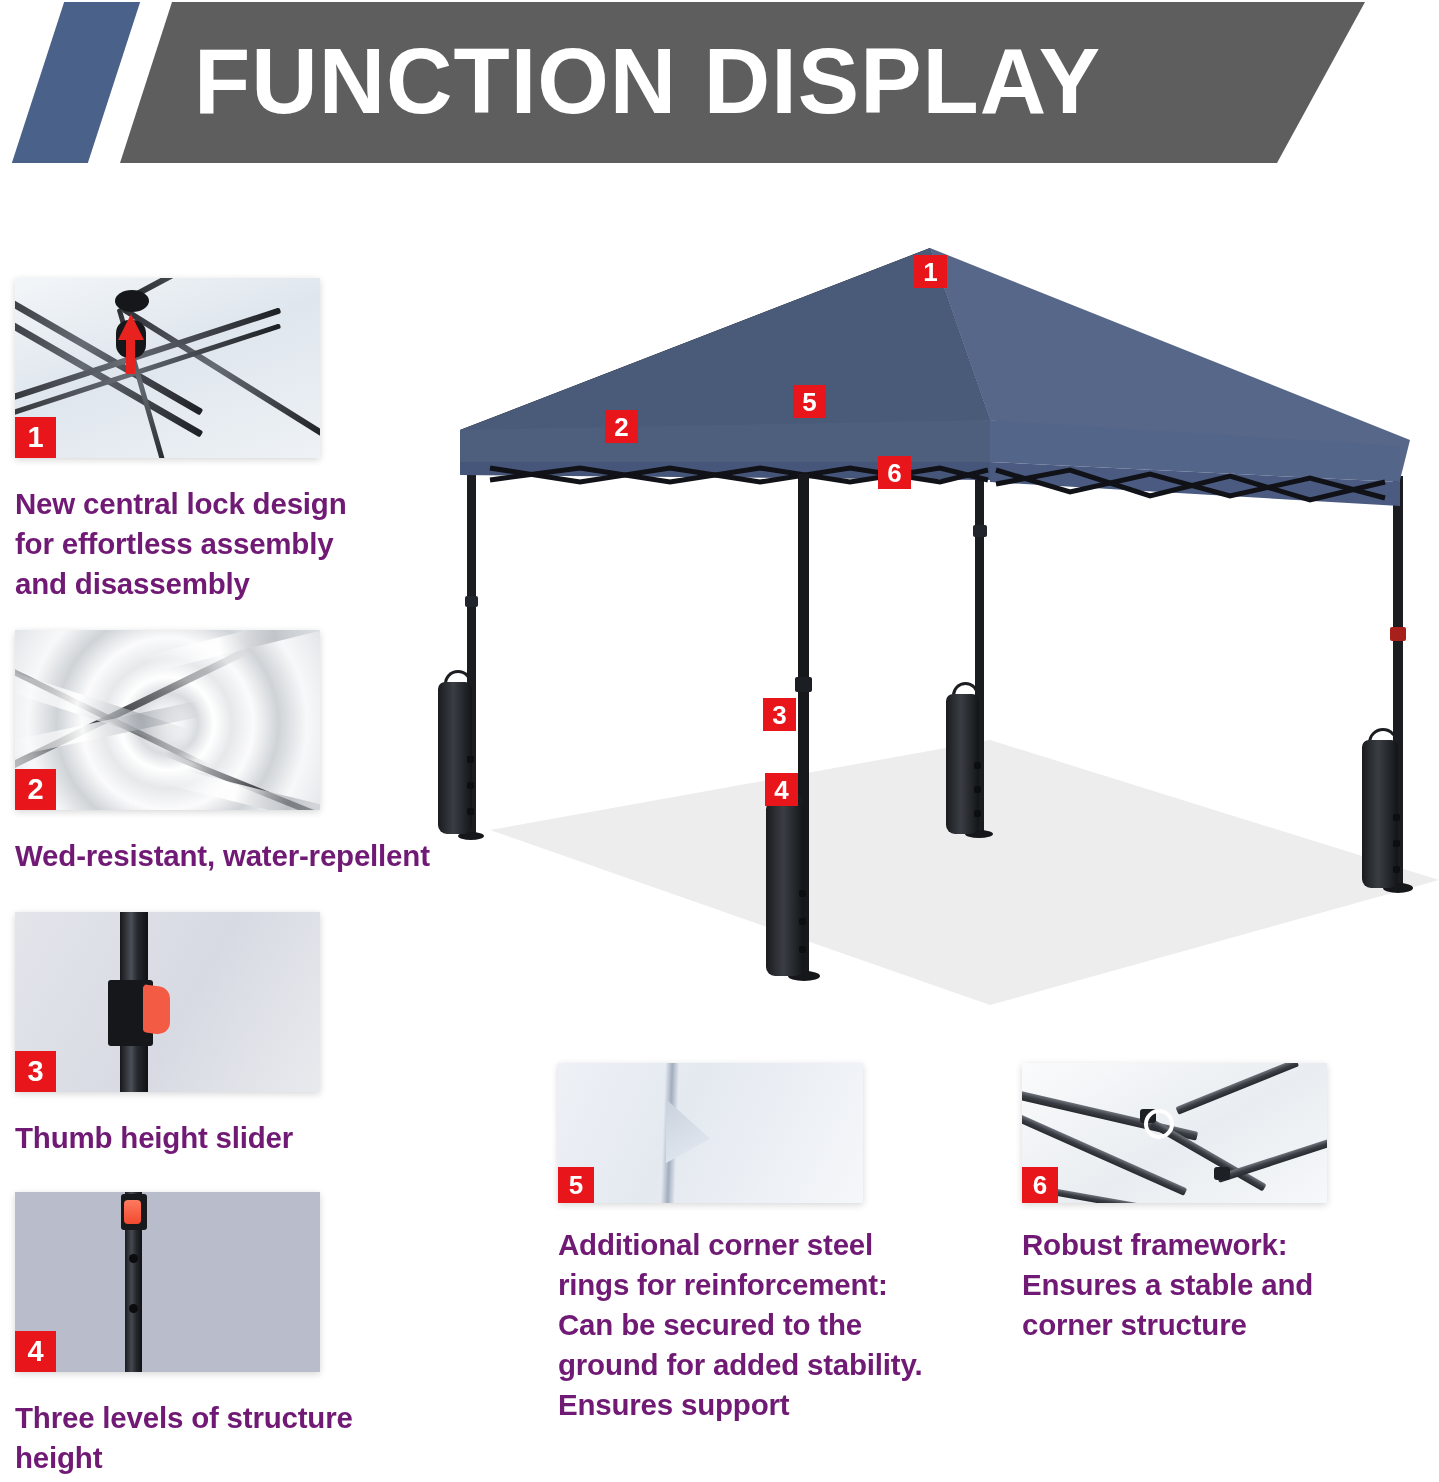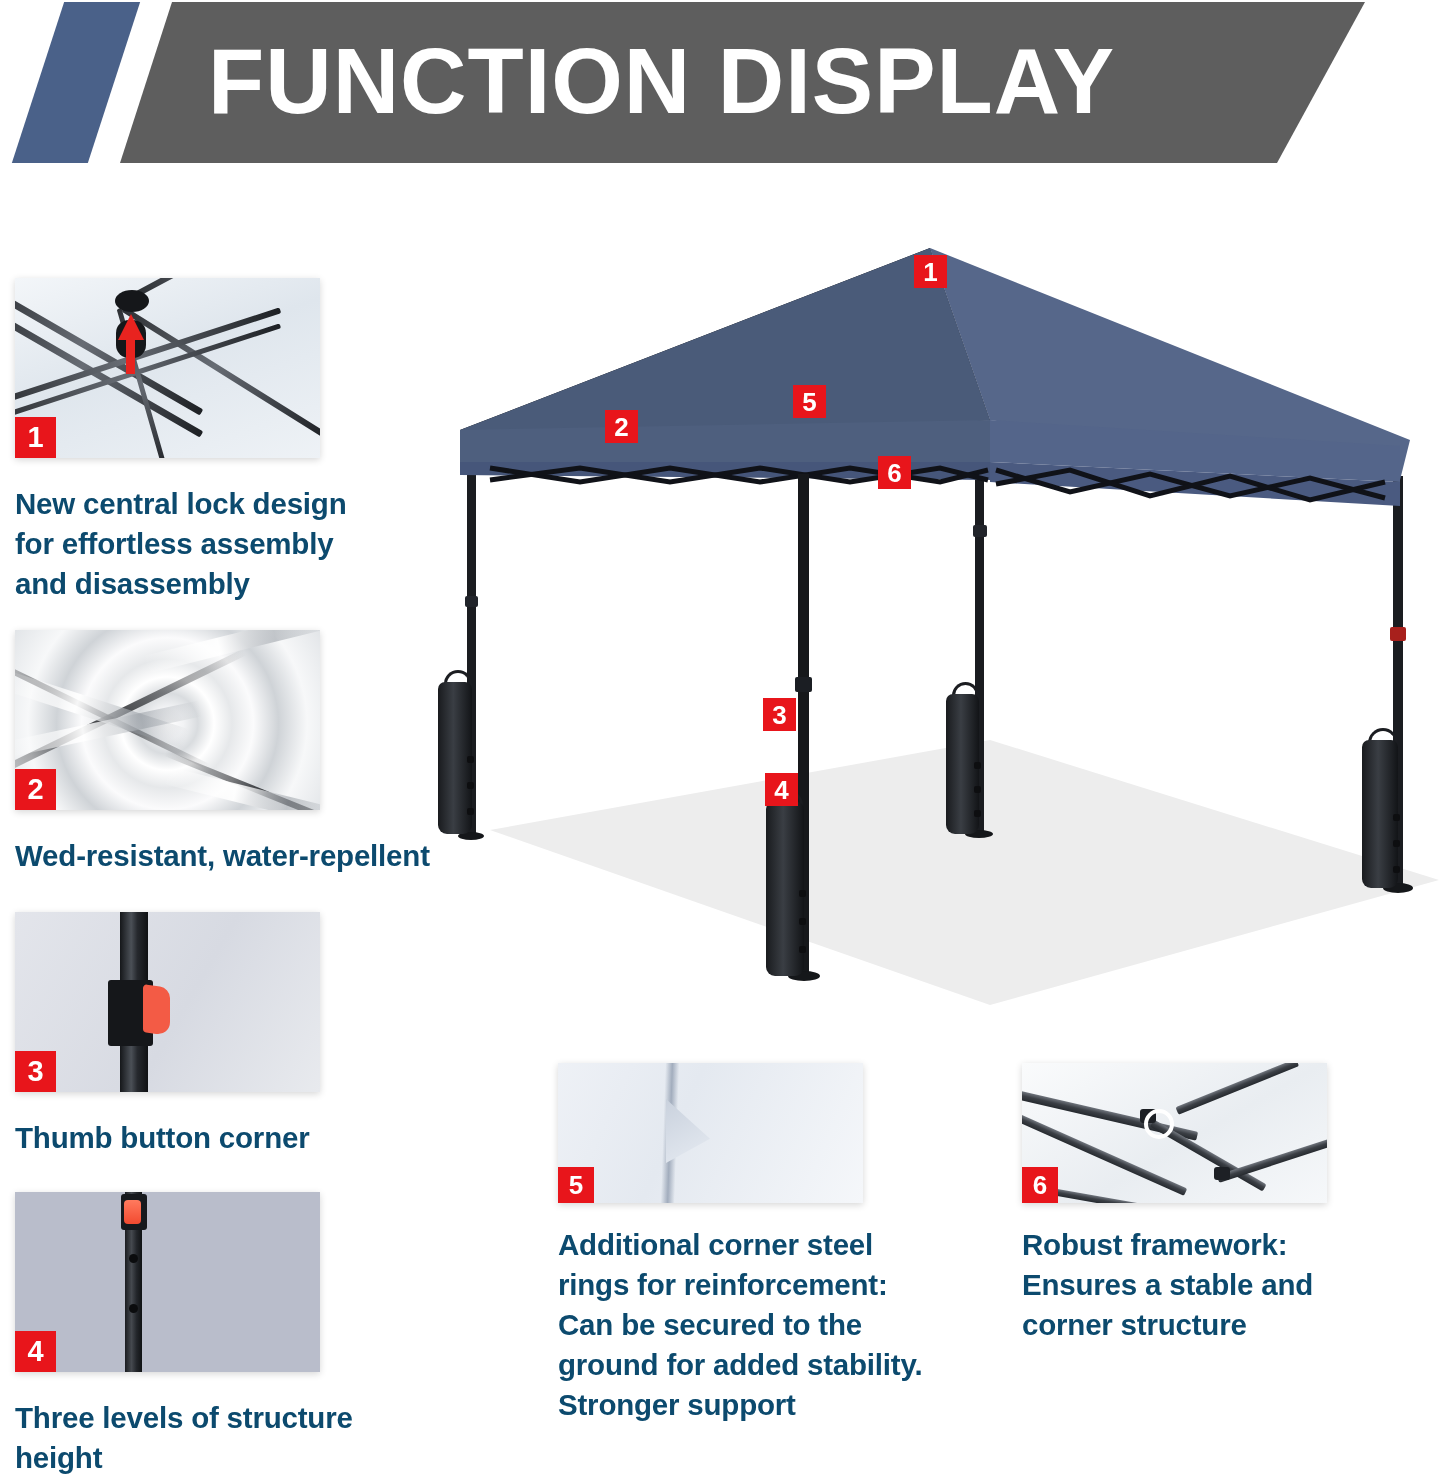--- a/index.html
+++ b/index.html
@@ -37,21 +37,21 @@
     position: absolute;
     left: 120px;
     top: 2px;
     width: 1245px;
     height: 161px;
     background: #5e5e5e;
     clip-path: polygon(52px 0, 100% 0, calc(100% - 88px) 100%, 0 100%);
   }
   .banner-title {
     position: absolute;
-    left: 208px;
+    left: 194px;
     top: 21px;
     width: 1100px;
     height: 120px;
     line-height: 120px;
     color: #ffffff;
     font-size: 92px;
     font-weight: bold;
     letter-spacing: 1px;
     white-space: nowrap;
     font-family: "Liberation Sans", sans-serif;
@@ -88,21 +88,21 @@
   
   .card {
     position: absolute;
   }
   .card-photo {
     position: relative;
     overflow: hidden;
     box-shadow: 0 2px 7px rgba(0,0,0,0.16);
   }
   .card-caption {
-    color: #0c4a6e;
+    color: #701a75;
     font-size: 29.5px;
     font-weight: bold;
     line-height: 1.36;
     letter-spacing: -0.2px;
   }
 
   
   .ph1 { background: linear-gradient(160deg,#f3f6f9 0%,#dfe6ed 45%,#eef2f6 100%); }
   .ph1 .rod {
     position: absolute;
@@ -291,42 +291,42 @@
   <div class="card-caption" style="margin-top:26px; width:430px; white-space:nowrap;">Wed-resistant, water-repellent</div>
 </div>
 
 <div class="card" style="left:15px; top:912px; width:320px;">
   <div class="card-photo ph3" style="width:305px; height:180px;">
     <div class="pole" style="left:105px; top:0; width:28px; height:180px;"></div>
     <div class="clamp" style="left:93px; top:68px; width:45px; height:66px;"></div>
     <div class="thumb" style="left:128px; top:74px; width:27px; height:48px;"></div>
     <div class="card-badge badge">3</div>
   </div>
-  <div class="card-caption" style="margin-top:26px; width:400px; white-space:nowrap;">Thumb button corner</div>
+  <div class="card-caption" style="margin-top:26px; width:400px; white-space:nowrap;">Thumb height slider</div>
 </div>
 
 <div class="card" style="left:15px; top:1192px; width:320px;">
   <div class="card-photo ph4" style="width:305px; height:180px;">
     <div class="pole" style="left:110px; top:0; width:17px; height:180px;"></div>
     <div class="cap" style="left:106px; top:2px; width:26px; height:36px;"></div>
     <div class="btn" style="left:109px; top:8px; width:17px; height:24px;"></div>
     <div class="hole" style="left:114px; top:62px; width:9px; height:9px;"></div>
     <div class="hole" style="left:114px; top:112px; width:9px; height:9px;"></div>
     <div class="card-badge badge">4</div>
   </div>
   <div class="card-caption" style="margin-top:26px; width:370px;">Three levels of structure height</div>
 </div>
 
 <div class="card" style="left:558px; top:1063px; width:320px;">
   <div class="card-photo ph5" style="width:305px; height:140px;">
     <div class="seam" style="left:105px; top:-60px; width:14px; height:260px; transform:rotate(2deg);"></div>
     <div class="patch" style="left:108px; top:36px; width:44px; height:64px; clip-path:polygon(0 0,100% 62%,0 100%);"></div>
     <div class="card-badge badge" style="width:36px; height:36px; font-size:26px;">5</div>
   </div>
-  <div class="card-caption" style="margin-top:22px; width:380px;">Additional corner steel rings for reinforcement: Can be secured to the ground for added stability. Stronger support</div>
+  <div class="card-caption" style="margin-top:22px; width:380px;">Additional corner steel rings for reinforcement: Can be secured to the ground for added stability. Ensures support</div>
 </div>
 
 <div class="card" style="left:1022px; top:1063px; width:320px;">
   <div class="card-photo ph6" style="width:305px; height:140px;">
     <div class="bar" style="left:-10px; top:26px; width:190px; height:9px; transform:rotate(13deg); transform-origin:left center;"></div>
     <div class="bar" style="left:-10px; top:48px; width:190px; height:8px; transform:rotate(24deg); transform-origin:left center;"></div>
     <div class="bar" style="left:155px; top:44px; width:130px; height:8px; transform:rotate(-22deg); transform-origin:left center;"></div>
     <div class="bar" style="left:130px; top:56px; width:130px; height:8px; transform:rotate(30deg);  transform-origin:left center;"></div>
     <div class="bar" style="left:196px; top:112px; width:120px; height:8px; transform:rotate(-18deg); transform-origin:left center;"></div>
     <div class="bar" style="left:-10px; top:118px; width:260px; height:7px; transform:rotate(10deg); transform-origin:left center;"></div>

